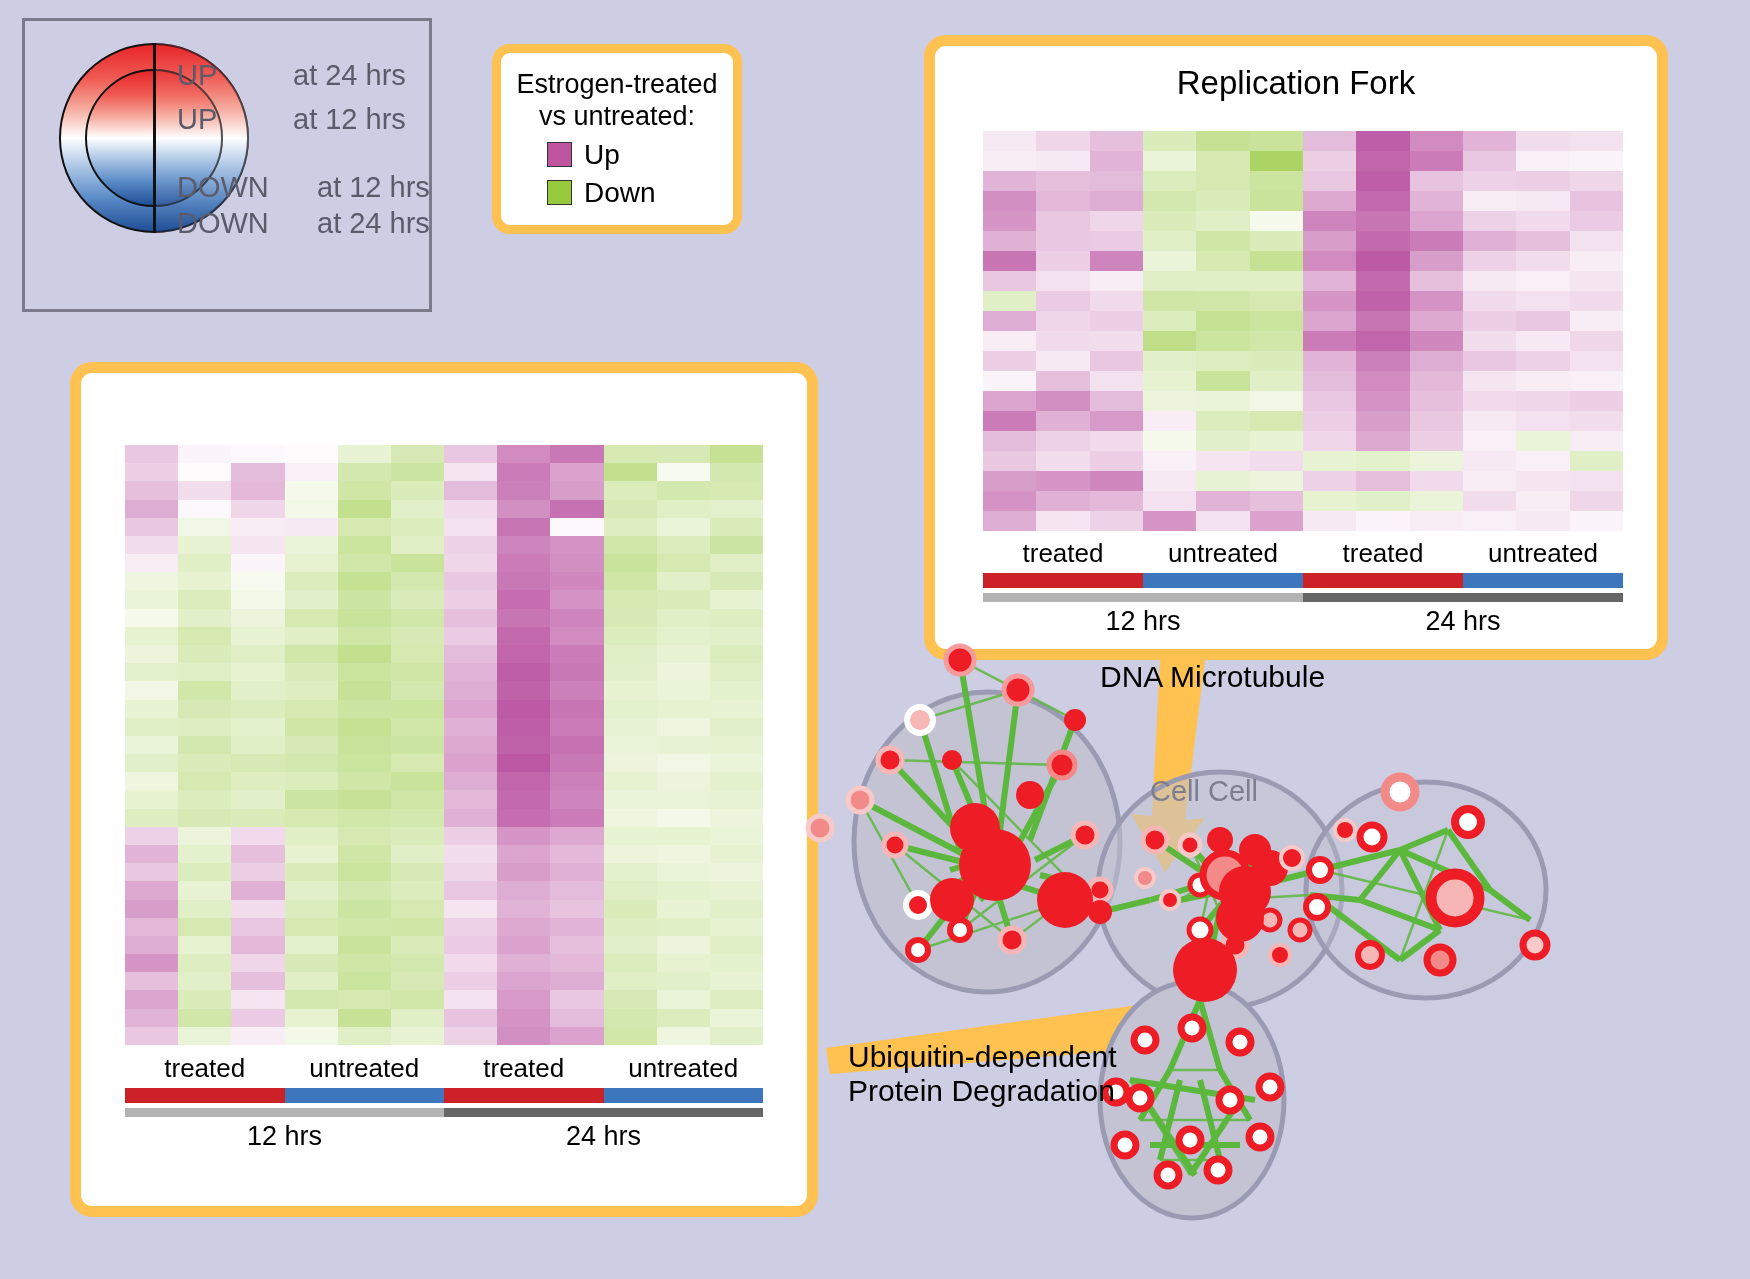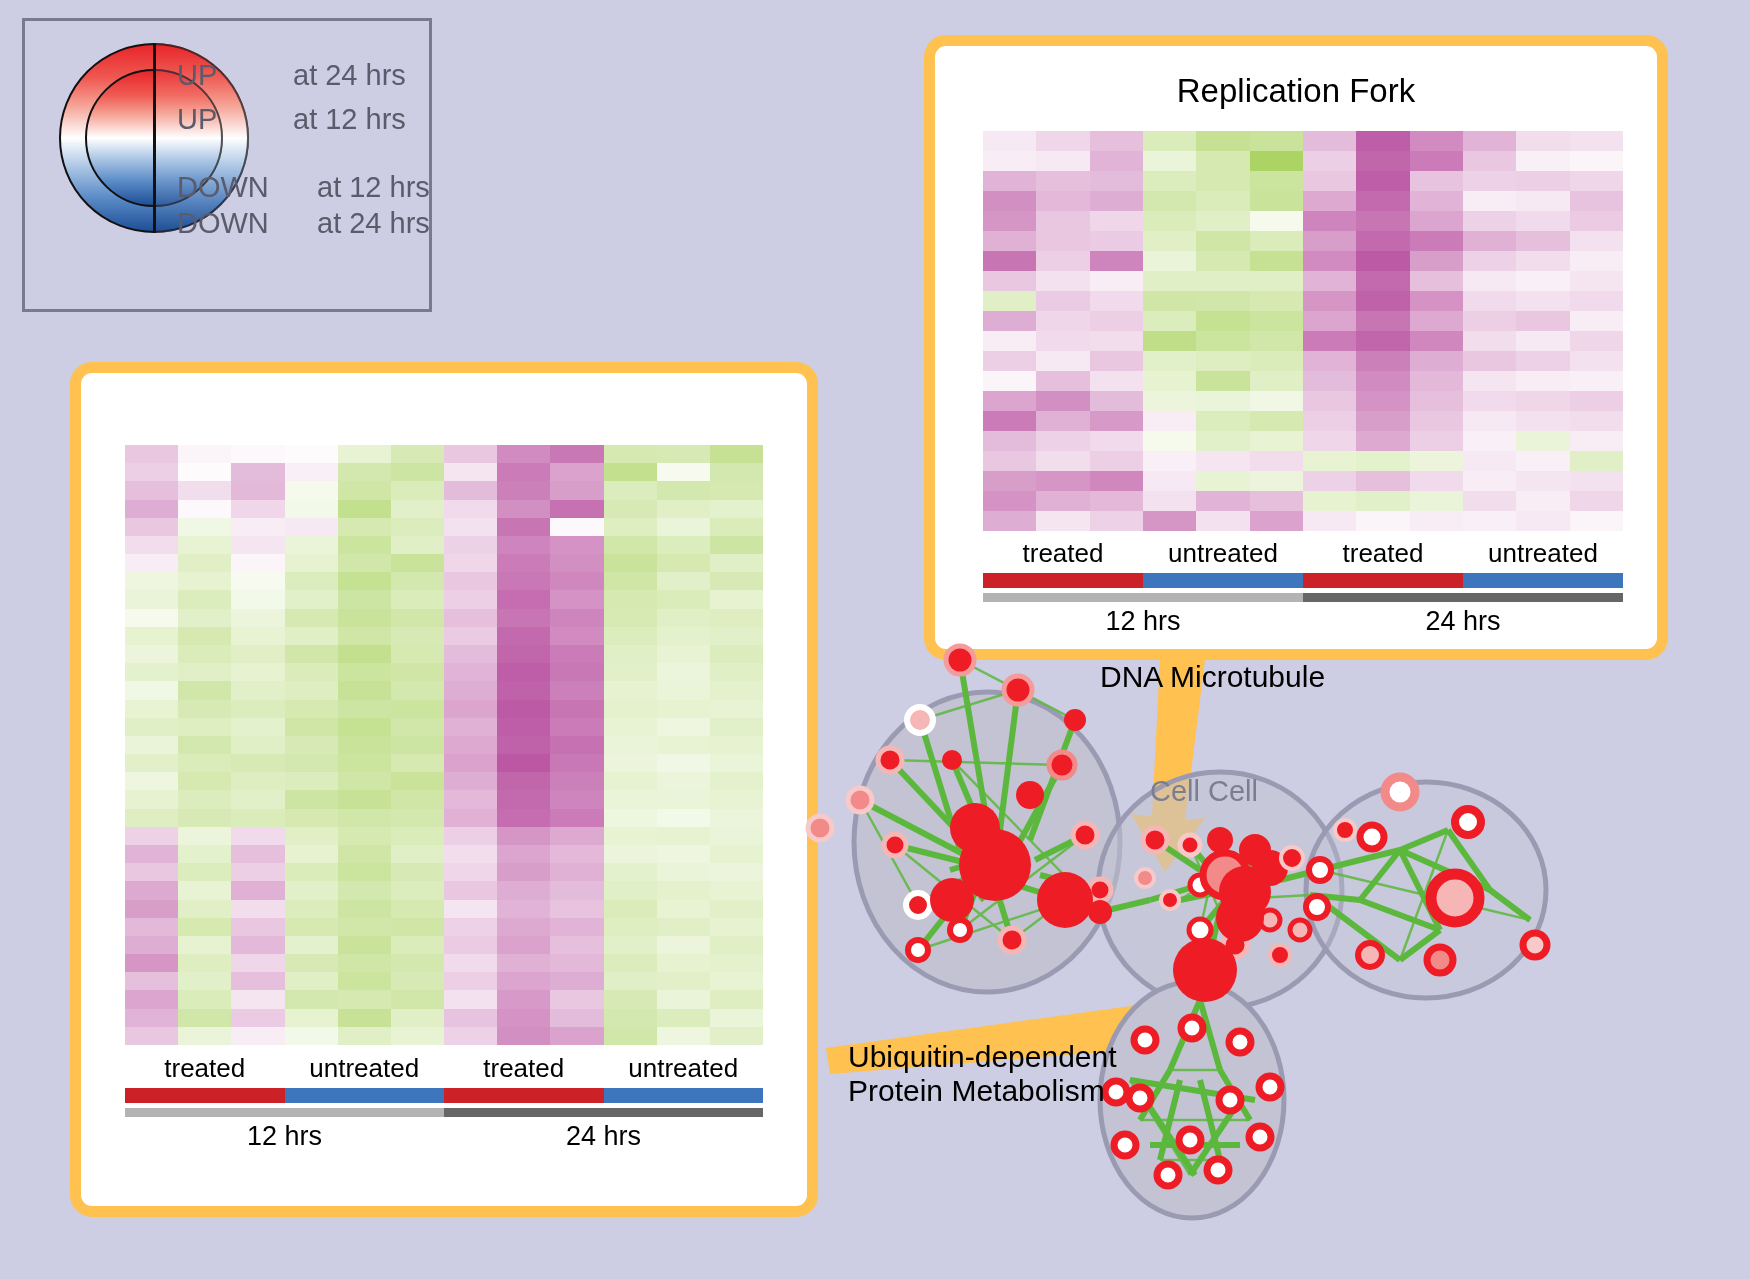--- a/index.html
+++ b/index.html
@@ -53,21 +53,21 @@
   }
   #est-title { font-size:27px; color:#000; text-align:center; line-height:1.18; }
   .est-item { display:flex; align-items:center; gap:12px; margin-top:6px; margin-left:32px; }
   .sw { width:25px; height:25px; border:1.5px solid #333; flex:0 0 auto; }
   .est-label { font-size:28px; color:#000; }
 
   
   .panel { position:absolute; background:#fff; border:11px solid #ffc14f; border-radius:22px; }
   #panel-replication { left:924px; top:35px; width:744px; height:625px; }
   #panel-apc { left:70px; top:362px; width:748px; height:855px; }
-  .panel-title { text-align:center; font-size:33px; color:#000; margin-top:26px; }
+  .panel-title { text-align:center; font-size:33px; color:#000; margin-top:18px; }
   #panel-apc .panel-title { font-size:32px; }
 
   .hm-wrap { position:absolute; }
   #rep-hm { left:48px; top:85px; width:640px; height:400px; }
   #apc-hm { left:44px; top:72px; width:638px; height:600px; }
   .heat { display:grid; width:100%; height:100%; }
   .heat div { width:100%; height:100%; }
 
   
   .axis { position:absolute; width:640px; }
@@ -106,20 +106,32 @@
     <div class="lgrow" id="lg-up24">UP</div>
     <div class="lgrow" id="lg-at24a">at 24 hrs</div>
     <div class="lgrow" id="lg-up12">UP</div>
     <div class="lgrow" id="lg-at12a">at 12 hrs</div>
     <div class="lgrow" id="lg-dn12">DOWN</div>
     <div class="lgrow" id="lg-at12b">at 12 hrs</div>
     <div class="lgrow" id="lg-dn24">DOWN</div>
     <div class="lgrow" id="lg-at24b">at 24 hrs</div>
   </div>
 
+  <div id="estrogen-legend">
+    <div id="est-title">Estrogen-treated
+vs untreated:</div>
+    <div class="est-item">
+      <span class="sw" id="sw-up" style="background: rgb(191, 84, 160);"></span>
+      <span class="est-label">Up</span>
+    </div>
+    <div class="est-item">
+      <span class="sw" id="sw-down" style="background: rgb(151, 201, 61);"></span>
+      <span class="est-label">Down</span>
+    </div>
+  </div>
 
   <div class="panel" id="panel-replication">
     <div class="panel-title">Replication Fork</div>
     <div class="hm-wrap" id="rep-hm">
       <div class="heat" id="rep-grid" style="grid-template-columns: repeat(12, 1fr); grid-template-rows: repeat(20, 1fr);">
           <div style="background: rgb(246, 233, 243);"></div>
           <div style="background: rgb(239, 214, 233);"></div>
           <div style="background: rgb(230, 191, 221);"></div>
           <div style="background: rgb(219, 236, 187);"></div>
           <div style="background: rgb(198, 225, 148);"></div>
@@ -974,16 +986,16 @@
         <circle cx="316" cy="492" r="11" fill="#ffffff" stroke="#ee1c25" stroke-width="7"></circle>
         <circle cx="340" cy="498" r="11" fill="#ffffff" stroke="#ee1c25" stroke-width="7"></circle>
         <circle cx="430" cy="500" r="11" fill="#ffffff" stroke="#ee1c25" stroke-width="7"></circle>
         <circle cx="390" cy="540" r="11" fill="#ffffff" stroke="#ee1c25" stroke-width="7"></circle>
       </g>
     </svg>
 
     <div class="netlabel" id="lbl-dna">DNA Microtubule</div>
     <div class="netlabel" id="lbl-cc">Cell Cell</div>
     <div class="netlabel" id="lbl-ub">Ubiquitin-dependent
-Protein Metabolism</div>
+Protein Degradation</div>
   </div>
 
 </div>
 
 </body></html>

